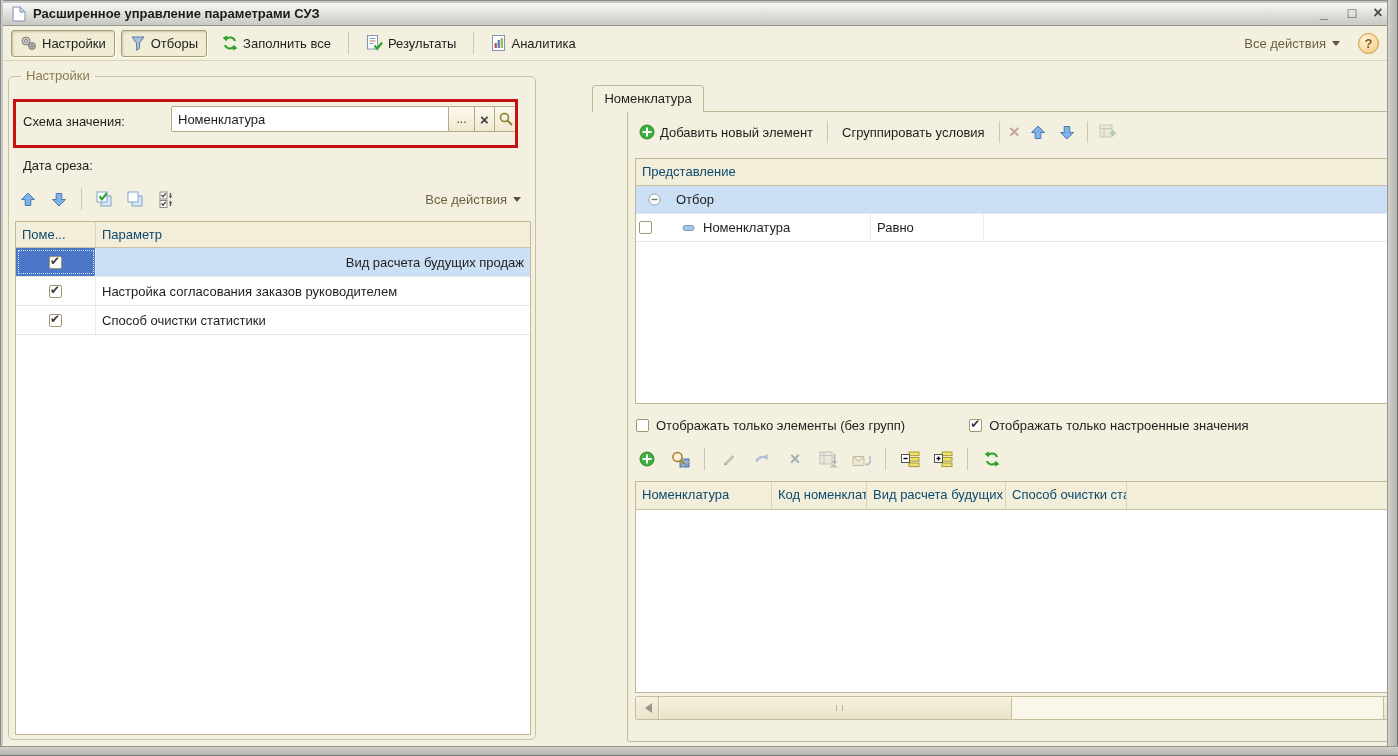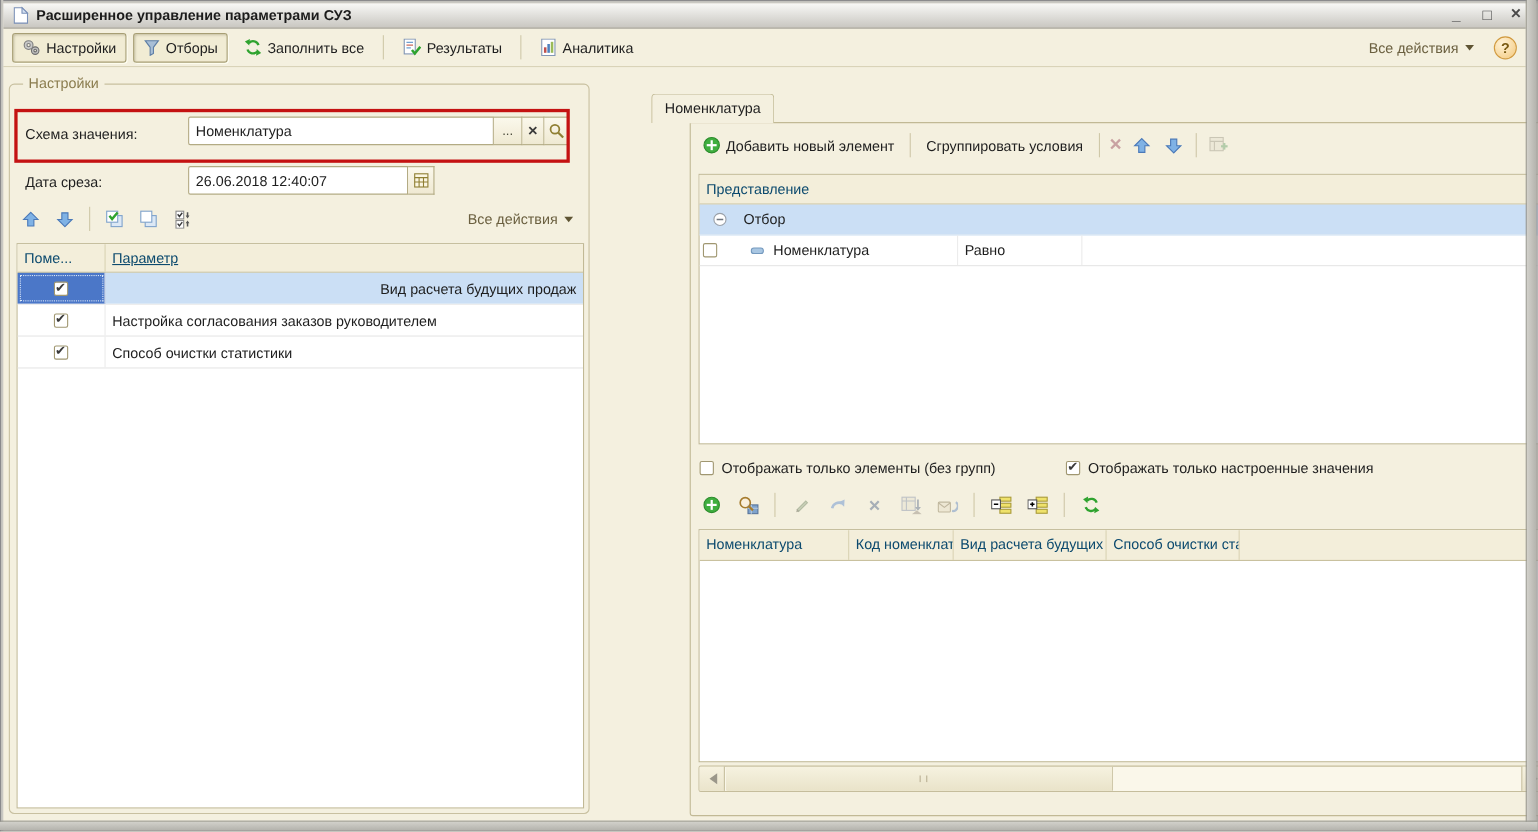--- a/index.html
+++ b/index.html
@@ -171,34 +171,20 @@
         <span>
           <svg width="14" height="14">
               <circle cx="5.5" cy="5.5" r="4" fill="none" stroke="#8F7F33" stroke-width="1.6"></circle>
               <line x1="8.6" y1="8.6" x2="13" y2="13" stroke="#8F7F33" stroke-width="2"></line>
             </svg>
         </span>
       </div>
     </div>
 
     <span class="fldlabel" style="left:14px;top:81px;">Дата среза:</span>
-    <div class="fieldrow" style="left:162px;top:74px;">
-      <input class="textinput" style="width: 200px;" value="26.06.2018 12:40:07">
-      <div class="fldbtn" style="width:24px;">
-        <span>
-          <svg width="14" height="14">
-              <rect x="1" y="1" width="12" height="12" fill="#FBF6E2" stroke="#8F7F33"></rect>
-              <line x1="1" y1="4.5" x2="13" y2="4.5" stroke="#8F7F33"></line>
-              <line x1="5" y1="4.5" x2="5" y2="13" stroke="#8F7F33"></line>
-              <line x1="9" y1="4.5" x2="9" y2="13" stroke="#8F7F33"></line>
-              <line x1="1" y1="8.5" x2="13" y2="8.5" stroke="#8F7F33"></line>
-            </svg>
-        </span>
-      </div>
-    </div>
 
     <div class="minibar">
       <span class="miniicon">
         <svg width="16" height="15">
             <path d="M8 1 L14.5 7.5 H10.8 V13.5 H5.2 V7.5 H1.5 Z" fill="#7FB2E5" stroke="#4A79B8"></path>
           </svg>
       </span>
       <span class="miniicon">
         <svg width="16" height="15" style="transform:rotate(180deg)">
             <path d="M8 1 L14.5 7.5 H10.8 V13.5 H5.2 V7.5 H1.5 Z" fill="#7FB2E5" stroke="#4A79B8"></path>
@@ -232,21 +218,21 @@
       <span class="spacer"></span>
       <span class="all-actions">
         <span>Все действия</span>
         <span class="caret"></span>
       </span>
     </div>
 
     <div class="grid" style="left:6px;top:144px;width:516px;height:514px;">
       <div class="ghead">
         <div class="hcell" style="width:80px;">Поме...</div>
-        <div class="hcell" style="flex:1;text-decoration:underline;">Параметр</div>
+        <div class="hcell" style="flex:1;">Параметр</div>
       </div>
       <div class="grow">
         <div class="gcell focus-cell" style="width:80px;justify-content:center;">
           <span class="cb checked"></span>
         </div>
         <div class="gcell sel-row" style="flex:1;">Вид расчета будущих продаж</div>
       </div>
       <div class="grow">
         <div class="gcell" style="width:80px;justify-content:center;">
           <span class="cb checked"></span>

